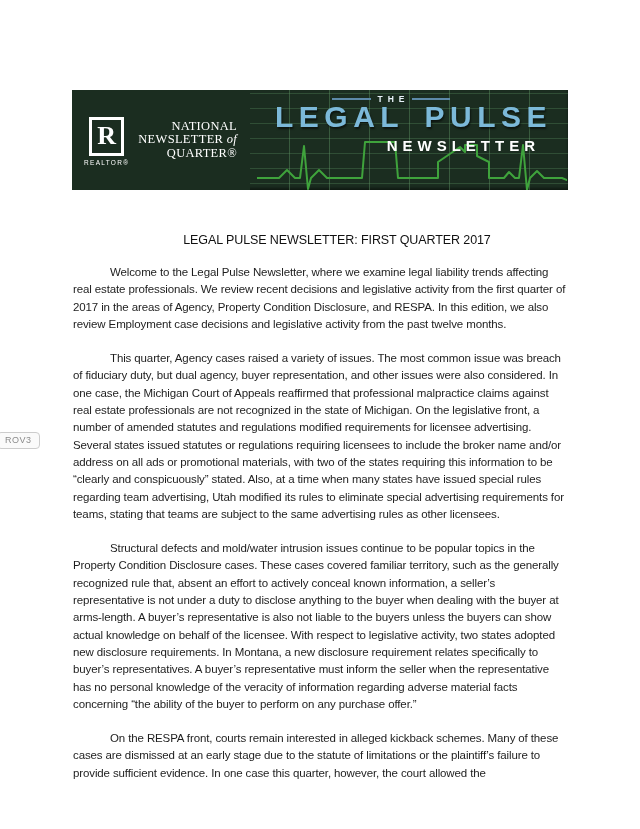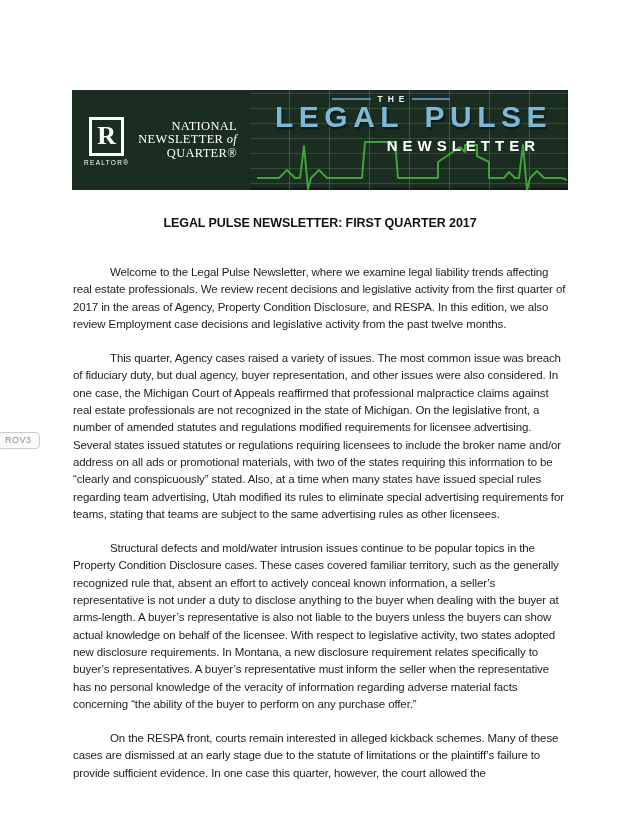--- a/index.html
+++ b/index.html
@@ -64,22 +64,22 @@
     text-shadow:1px 2px 2px rgba(0,0,0,.55);
   }
   .masthead-subtitle {
     position:absolute; right:28px; top:47px; white-space:nowrap;
     color:#ffffff; font-size:15px; font-weight:bold; letter-spacing:5px;
   }
   .ekg-svg { position:absolute; left:185px; top:0; width:310px; height:100px; }
 
   
   .doc-title {
-    position:absolute; top:216px; left:73px; width:494px; margin:0;
-    text-align:center; font-size:12.5px; font-weight:bold; color:#111111;
+    position:absolute; top:216px; left:73px; width:494px; margin:17px;
+    text-align:center; font-size:12.5px; font-weight:normal; color:#111111;
     letter-spacing:-0.1px;
   }
   .doc-body {
     position:absolute; top:248px; left:73px; width:494px;
     font-size:11.5px; line-height:17.3px; color:#1d1d1d; letter-spacing:-0.12px;
     text-align:left;
   }
   .doc-body p { margin:16px 0 17px 0; text-indent:37px; }
 
   

